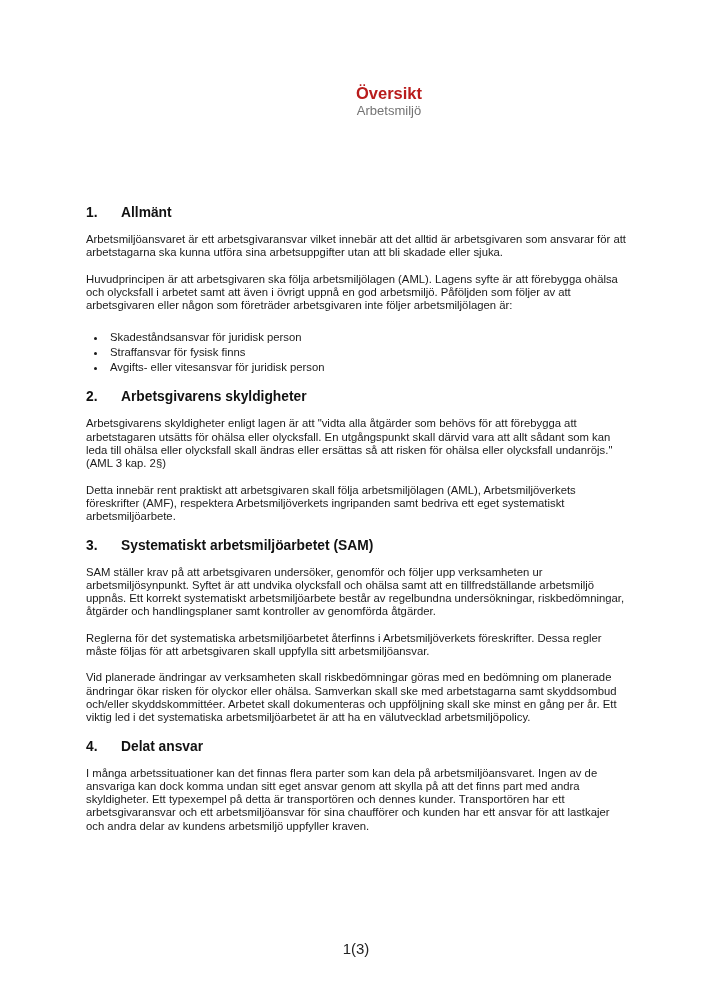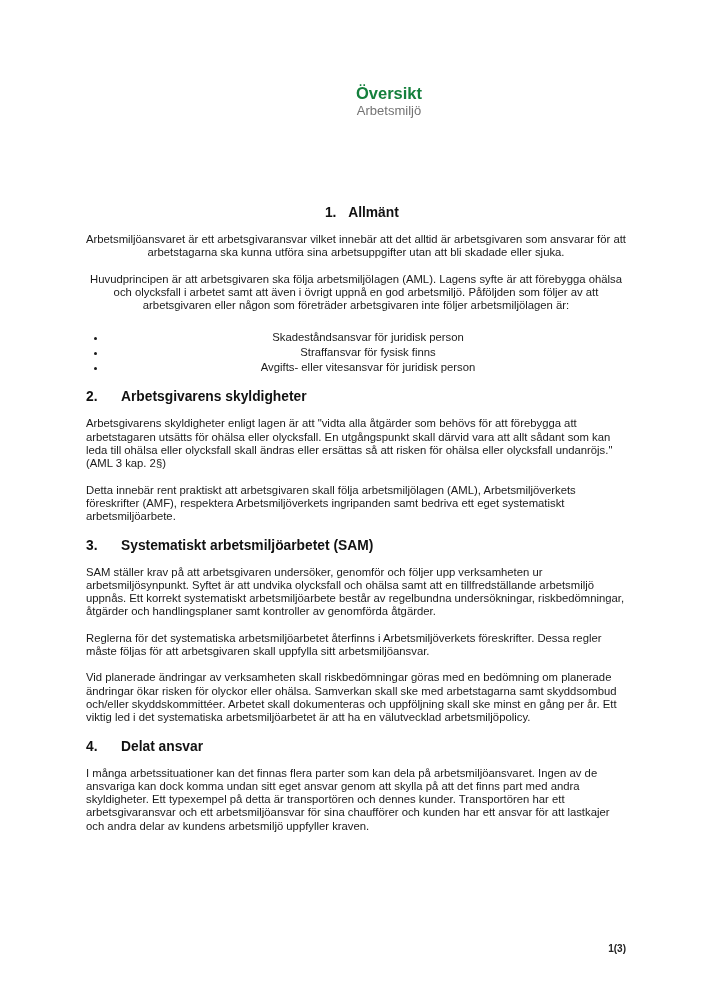--- a/index.html
+++ b/index.html
@@ -25,36 +25,36 @@
   .title-block {
     margin-top: 83px;
     width: 606px; 
     text-align: center;
   }
   .doc-title {
     margin: 0;
     font-size: 16.5px;
     font-weight: bold;
     line-height: 20px;
-    color: #15803d;
+    color: #b91c1c;
   }
   .doc-subtitle {
     margin: 0;
     font-size: 13px;
     font-weight: normal;
     line-height: 15px;
     color: #737373;
   }
   .body-text {
     margin-top: 87px;
     font-size: 11.3px;
     line-height: 13.3px;
   }
   .section { margin-top: 14px; }
-  .section:first-child { margin-top: 0; text-align: center; }
+  .section:first-child { margin-top: 0; }
   .heading {
     margin: 0 0 6px 0;
     font-size: 13.8px;
     font-weight: bold;
     line-height: 16px;
     color: #111;
   }
   .heading .num {
     display: inline-block;
     width: 35px;
@@ -69,25 +69,24 @@
   }
   .bullets li {
     line-height: 15px;
     padding-left: 3px;
   }
   .footer {
     position: absolute;
     top: 942px;
     left: 86px;
     width: 540px;
-    text-align: right;
-    font-size: 10px;
+    text-align: center;
+    font-size: 15px;
     line-height: 13.3px;
     color: #222;
-    font-weight: bold;
   }
 </style>
 </head>
 <body>
 
 <div class="page">
   <div class="content">
 
     <div class="title-block">
       <h1 class="doc-title">Översikt</h1>

